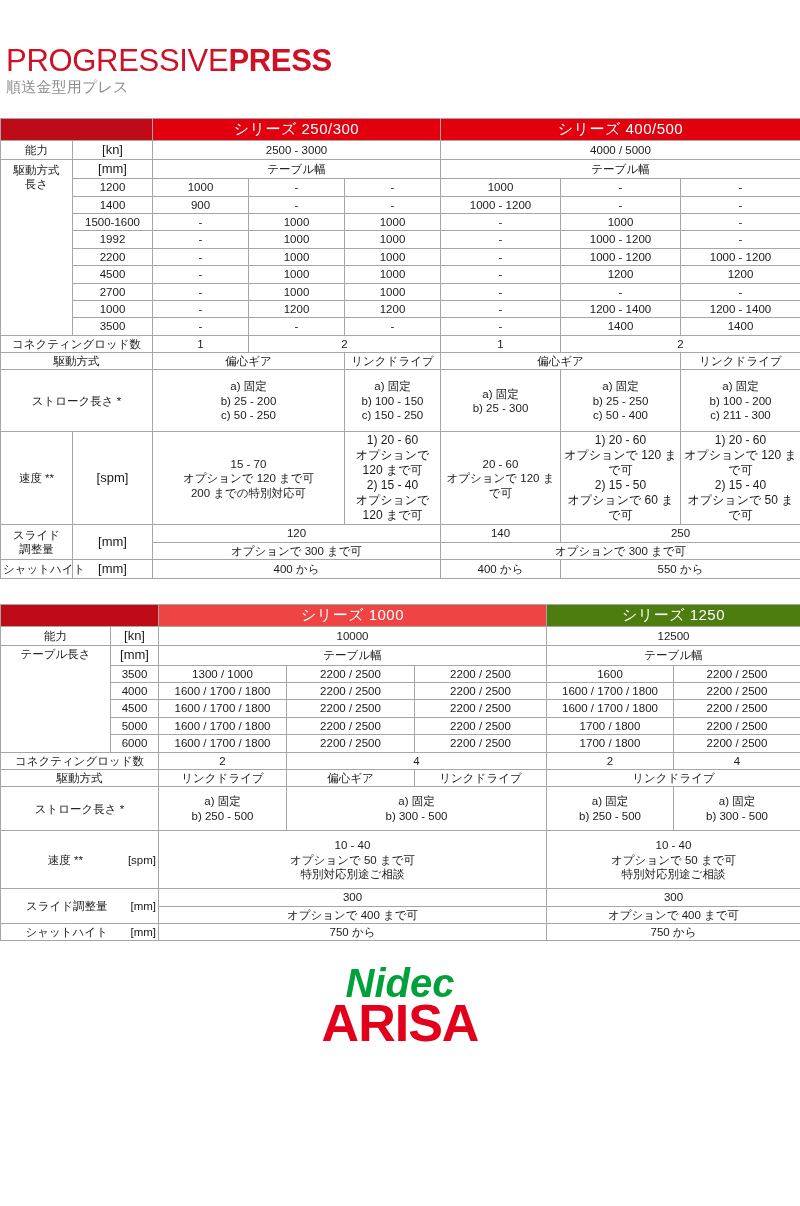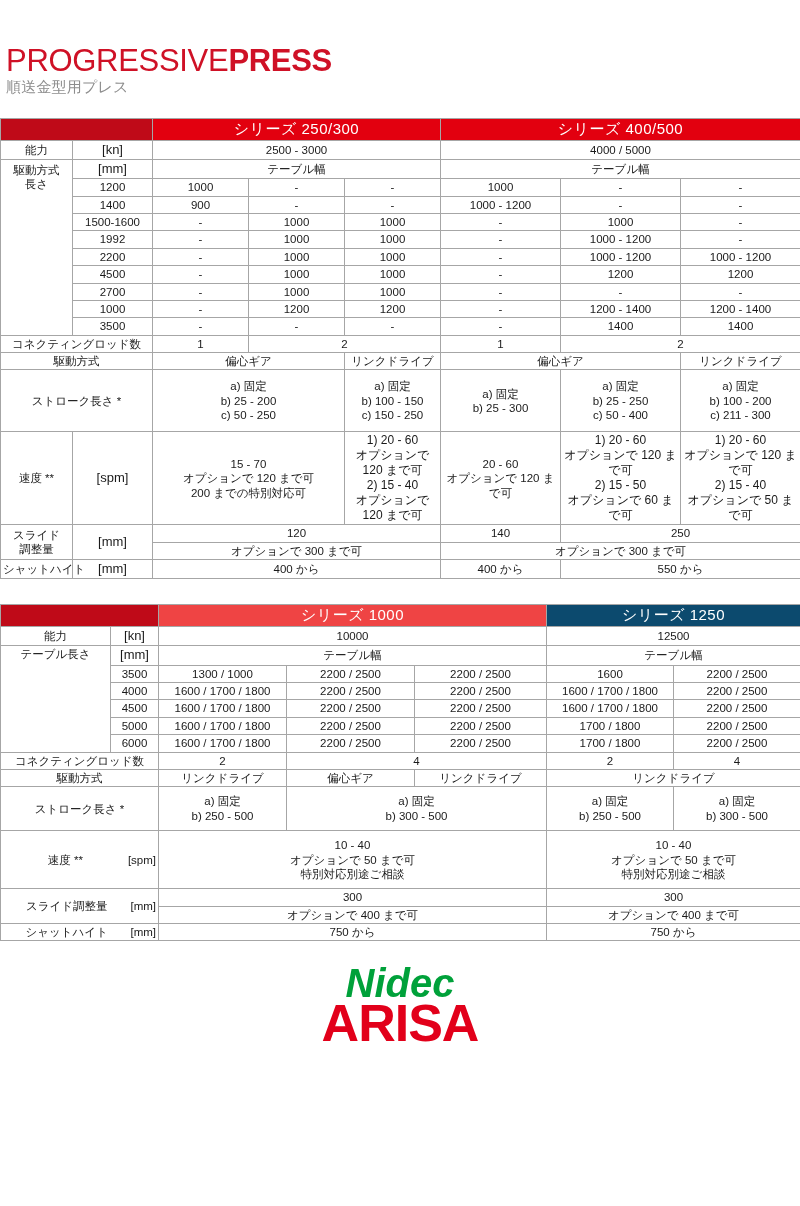--- a/index.html
+++ b/index.html
@@ -311,21 +311,21 @@
       <col style="width:128px">
         <col style="width:128px">
         <col style="width:132px">
       <col style="width:127px">
         <col style="width:127px">
     </colgroup>
     <tbody>
       <tr>
         <th class="corner" colspan="2" style="background: rgb(191, 10, 24);"></th>
         <th class="series" colspan="3" style="background: #ef4444;">シリーズ 1000</th>
-        <th class="series" colspan="2" style="background: #0c4a6e;">シリーズ 1250</th>
+        <th class="series" colspan="2" style="background: #4d7c0f;">シリーズ 1250</th>
       </tr>
       <tr>
         <td class="lbl">能力</td>
         <td class="lbl-unit">[kn]</td>
         <td colspan="3">10000</td>
         <td colspan="2">12500</td>
       </tr>
       <tr>
         <td class="lbl" rowspan="6" style="vertical-align:top;padding-top:1px">テーブル長さ</td>
         <td class="lbl-unit">[mm]</td>

